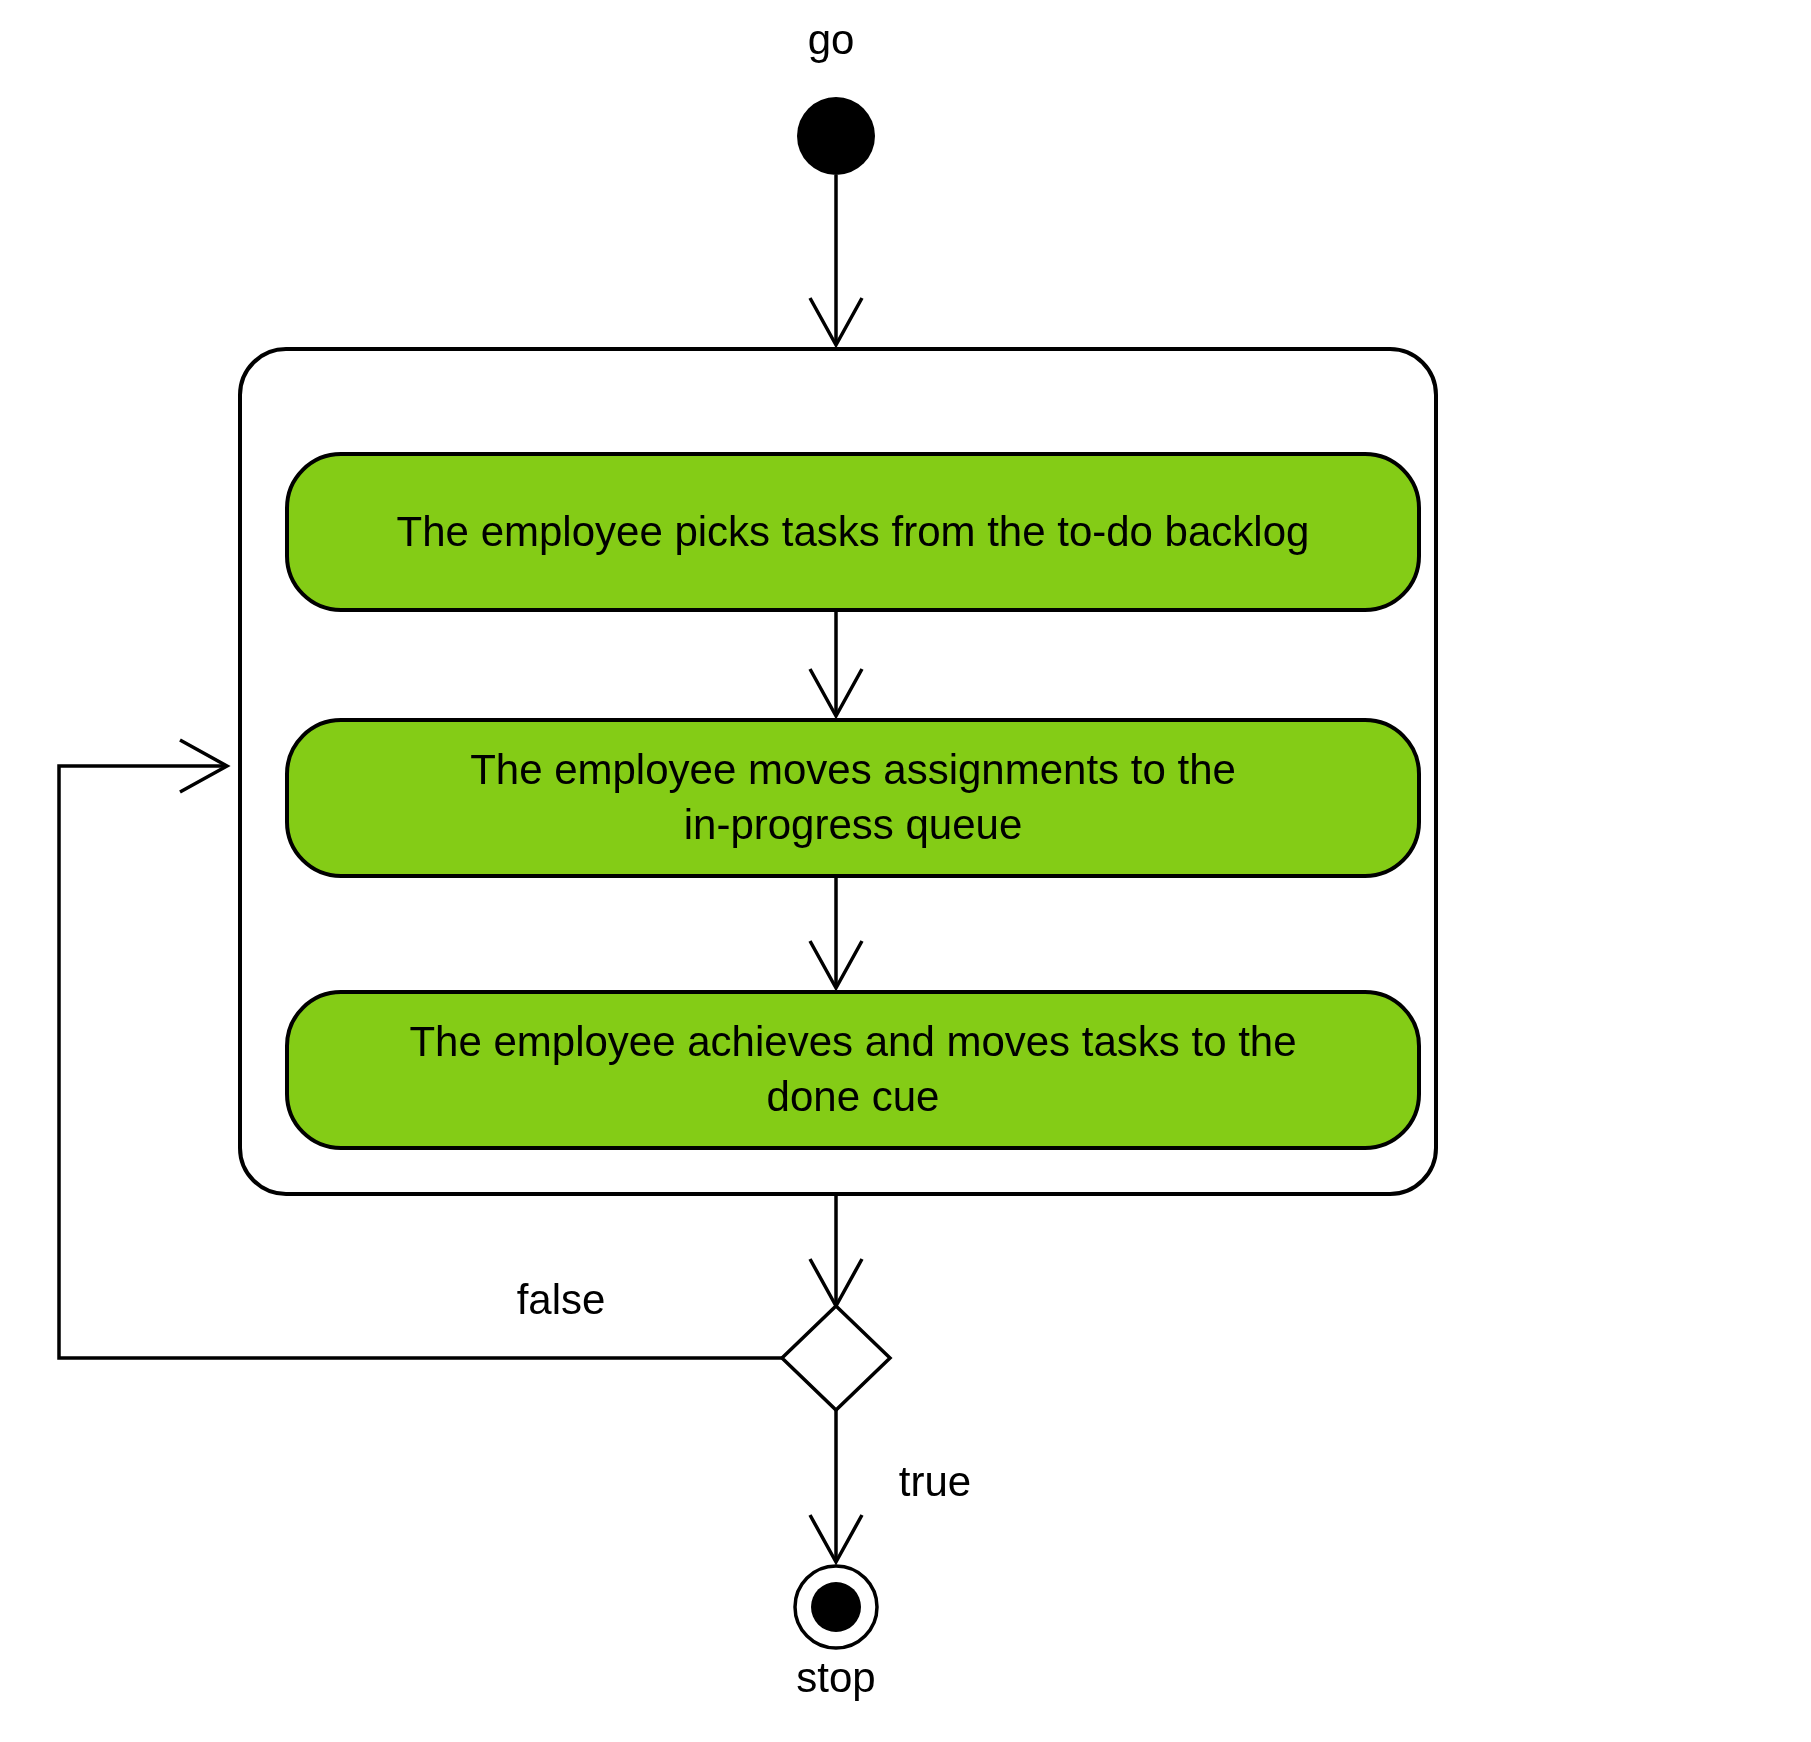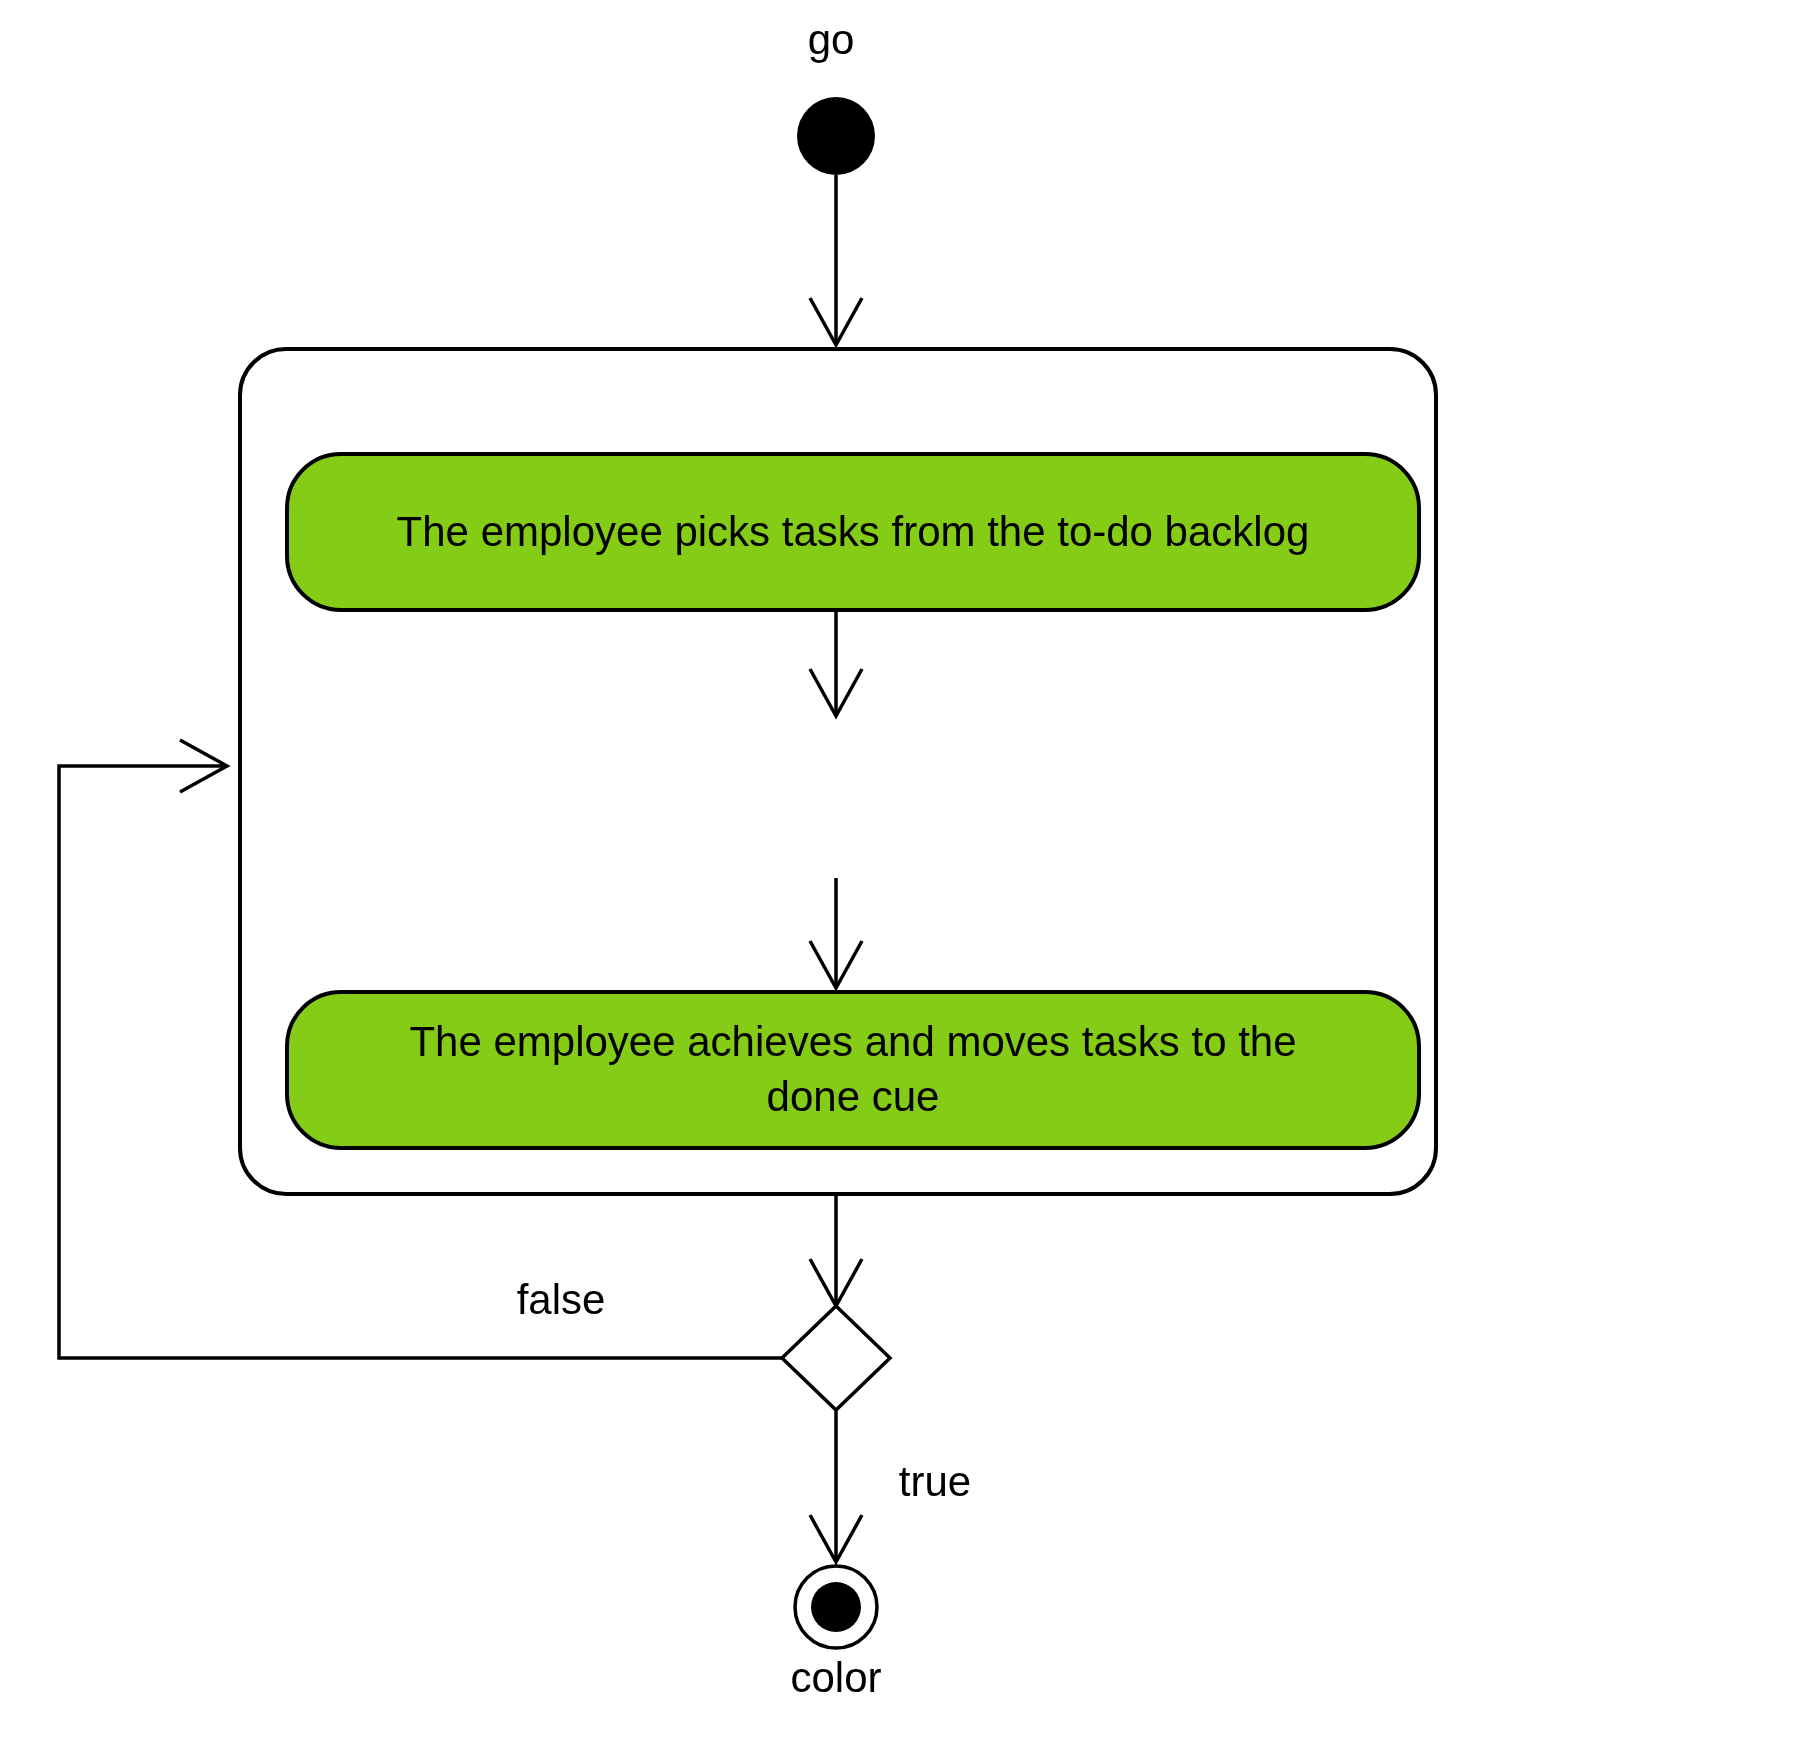--- a/index.html
+++ b/index.html
@@ -97,23 +97,27 @@
     <circle cx="836" cy="1607" r="25" fill="#000000" stroke="none"></circle>
   </svg>
 
   <div class="edge-label label-go">go</div>
 
   <div class="partition"></div>
 
   <div class="activity activity-1">
     <span>The employee picks tasks from the to-do backlog</span>
   </div>
+  <div class="activity activity-2">
+    <span>The employee moves assignments to the
+in-progress queue</span>
+  </div>
   <div class="activity activity-3">
     <span>The employee achieves and moves tasks to the
 done cue</span>
   </div>
 
   <div class="edge-label label-false">false</div>
   <div class="edge-label label-true">true</div>
 
-  <div class="edge-label label-stop">color</div>
+  <div class="edge-label label-stop">stop</div>
 
 </div>
 
 </body></html>

